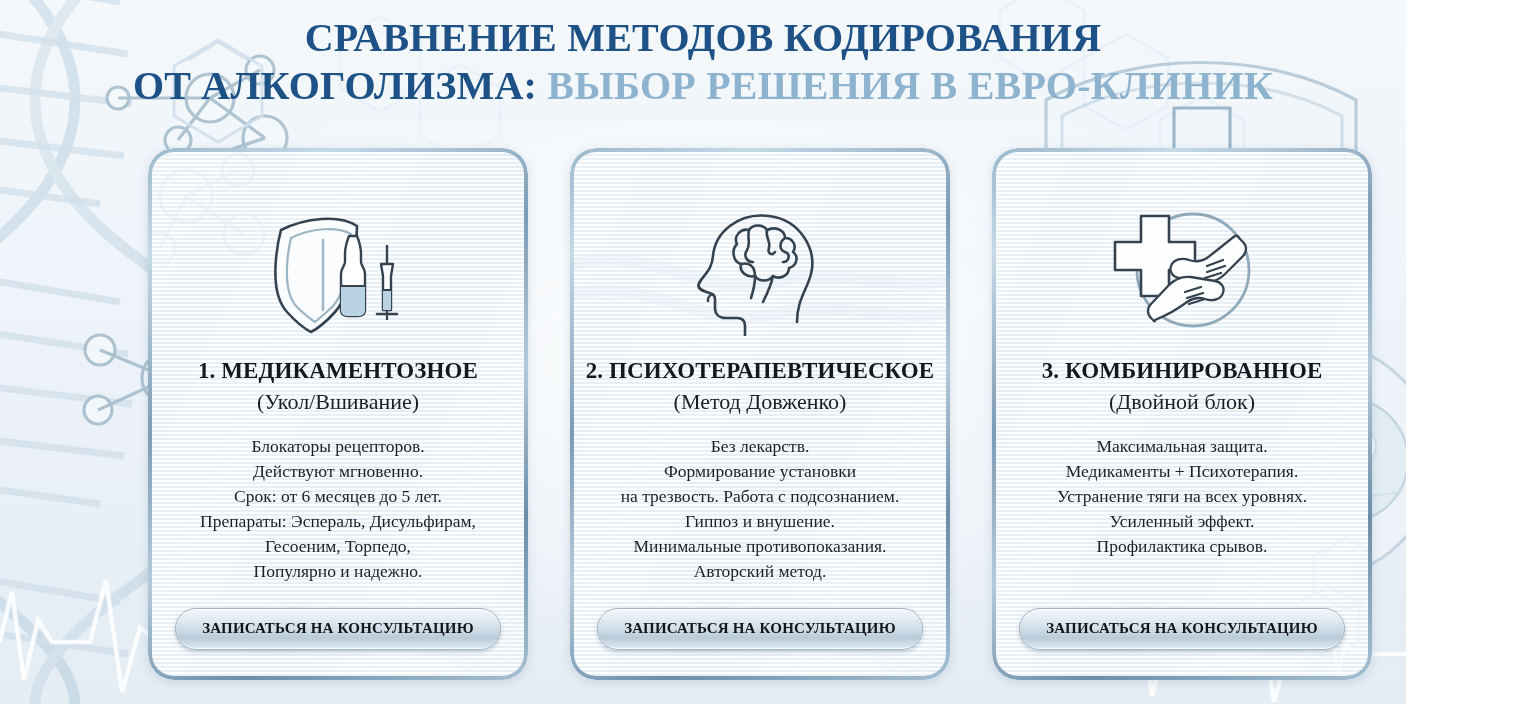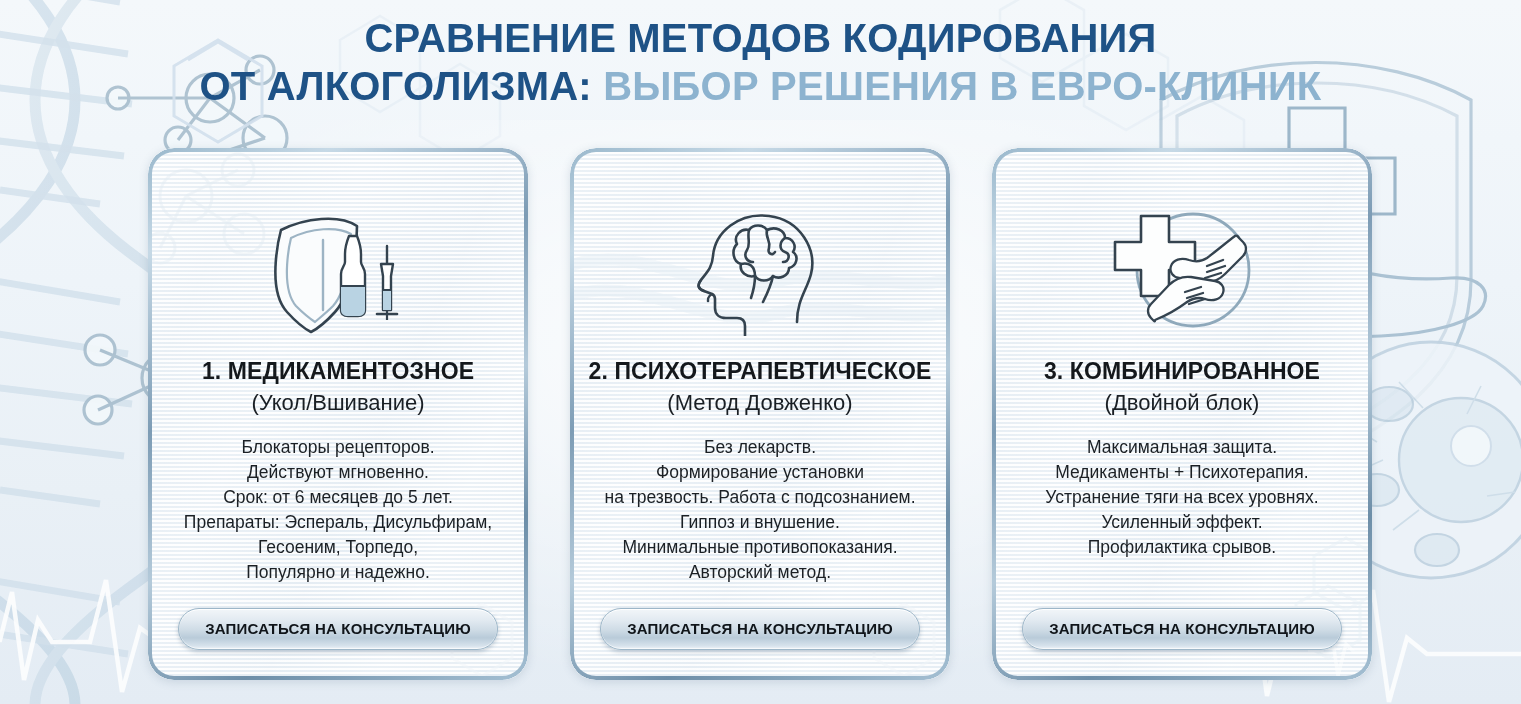--- a/index.html
+++ b/index.html
@@ -3,24 +3,24 @@
 <meta charset="utf-8">
 <title>Сравнение методов кодирования</title>
 <style>
   html, body {
     margin: 0;
     padding: 0;
     background: #ffffff;
   }
   #stage {
     position: relative;
-    width: 1521px;
+    width: 1406px;
     height: 704px;
     overflow: hidden;
-    font-family: Liberation Sans, sans-serif;
+    font-family: Liberation Serif, serif;
     background:
       linear-gradient(180deg, #f4f8fb 0%, #eef4f9 40%, #e9f0f6 70%, #e4ecf4 100%);
   }
 
   
   .bg-deco {
     position: absolute;
     inset: 0;
     pointer-events: none;
   }

